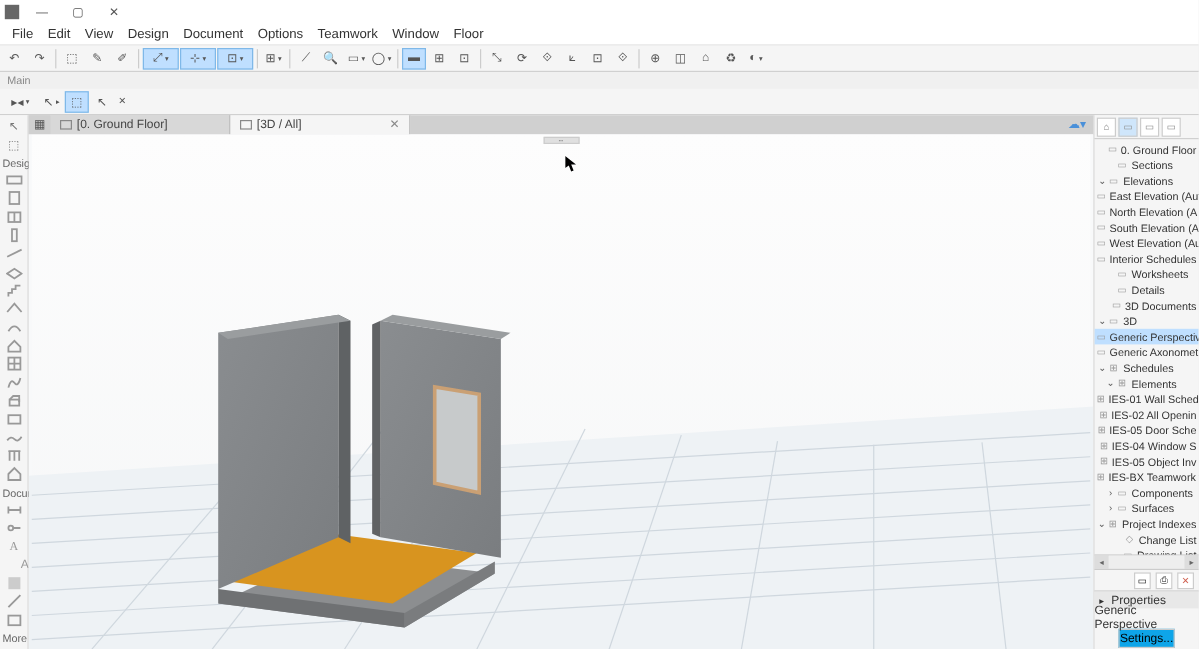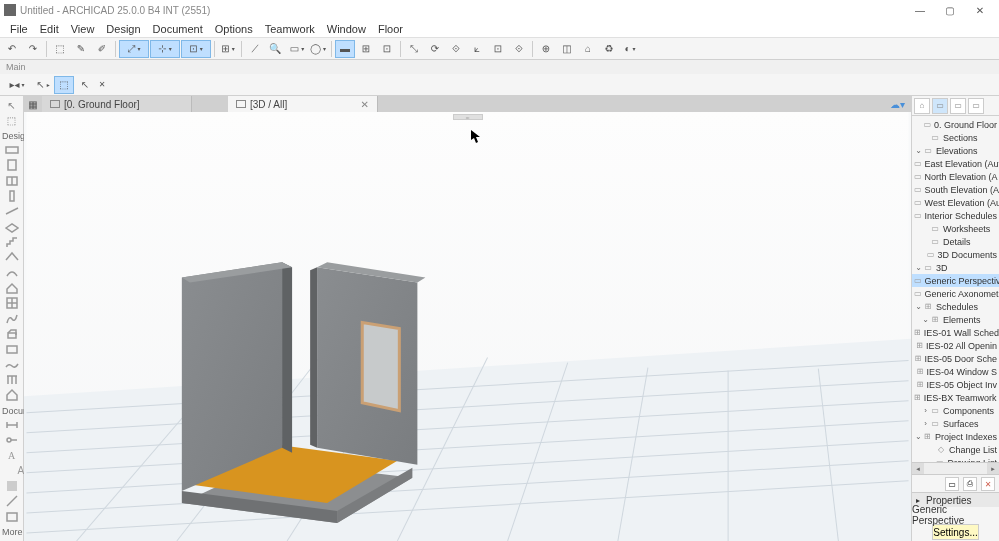--- a/index.html
+++ b/index.html
@@ -57,28 +57,27 @@
 .rp-sb { height: 12px; display:flex; border-top:1px solid #ccc;}
 .rp-sb-track{flex:1;background:#eee;}
 .rp-sb-btn{width:12px;background:#ddd;display:flex;align-items:center;justify-content:center;font-size:7px;color:#666;}
 .rp-footer-icons { height:18px; display:flex; justify-content:flex-end; gap:4px; padding:2px 4px; border-top:1px solid #ccc;}
 .rp-footer-icons span{width:14px;height:14px;border:1px solid #ccc;background:#fff;font-size:8px;display:flex;align-items:center;justify-content:center;cursor:pointer;}
 
 .prop-panel { border-top:1px solid #ccc; }
 .prop-head { height:14px; display:flex; align-items:center; padding:0 4px; font-size:10px; color:#333; background:#e8e8e8;}
 .prop-head .exp{width:10px;font-size:8px;}
 .prop-row { height:16px; display:flex; align-items:center; justify-content:center; font-size:10px; color:#333;}
-.prop-btn { height:16px; display:flex; align-items:center; justify-content:center; border:1px solid #ccc; margin:1px 20px; font-size:10px; cursor:pointer; background:#fef9c3;}
+.prop-btn { height:16px; display:flex; align-items:center; justify-content:center; border:1px solid #ccc; margin:1px 20px; font-size:10px; cursor:pointer; background:#0ea5e9;}
 </style>
 </head>
 <body>
 
 <div class="titlebar">
   <div class="titlebar-icon"></div>
-  <div class="titlebar-text">Untitled - ARCHICAD 25.0.0 B4 INT (2551)</div>
   <div class="win-btns">
     <div class="win-btn">—</div>
     <div class="win-btn">▢</div>
     <div class="win-btn">✕</div>
   </div>
 </div>
 
 <div class="menubar" id="menubar">
     <span>File</span>
     <span>Edit</span>
@@ -265,21 +264,21 @@
         <svg viewBox="0 0 14 14">
           <rect x="2" y="3" width="10" height="8"></rect>
         </svg>
       </div>
     <div class="lt-head">More</div>
   </div>
 
   <div class="center-area">
     <div class="tabstrip">
       <div class="tabstrip-btn">▦</div>
-      <div id="tabs" style="display:flex;flex:1;gap:36px;">
+      <div id="tabs" style="display:flex;flex:1;">
           <div class="tab">
             <span class="tab-icon"></span>
             <span>[0. Ground Floor]</span>
           </div>
           <div class="tab active">
             <span class="tab-icon"></span>
             <span>[3D / All]</span>
             <span class="tab-close">✕</span>
           </div>
         </div>

